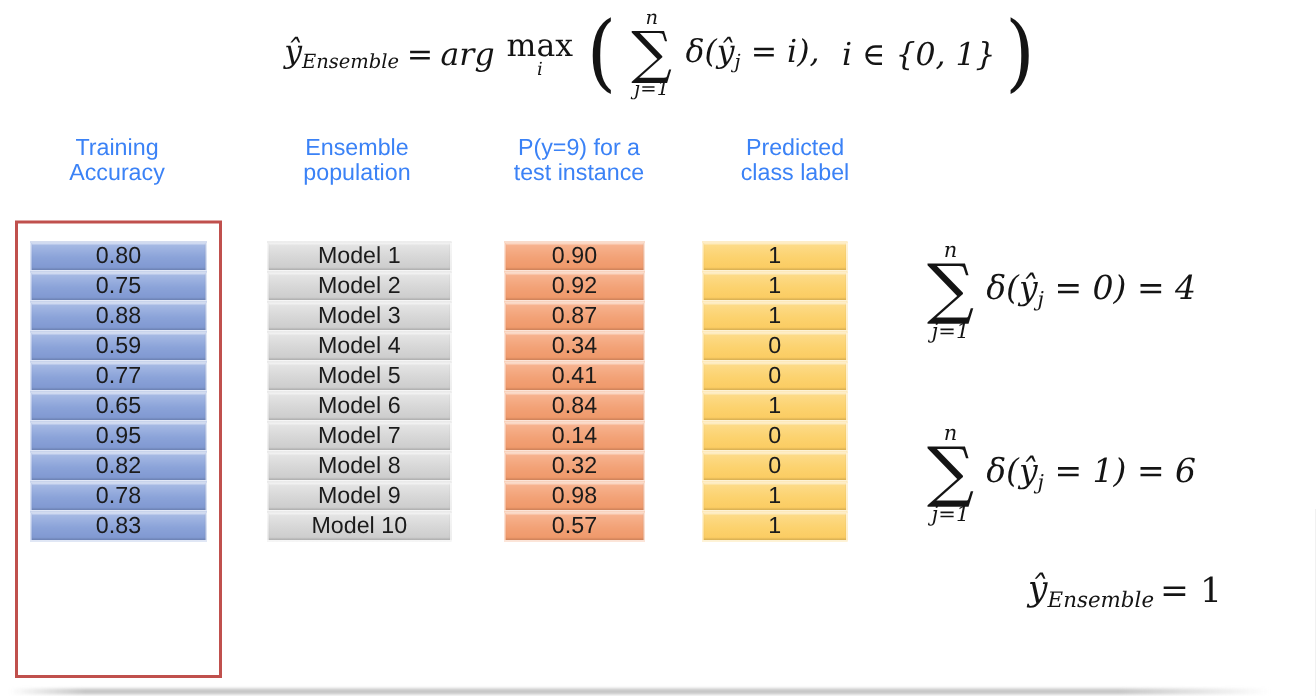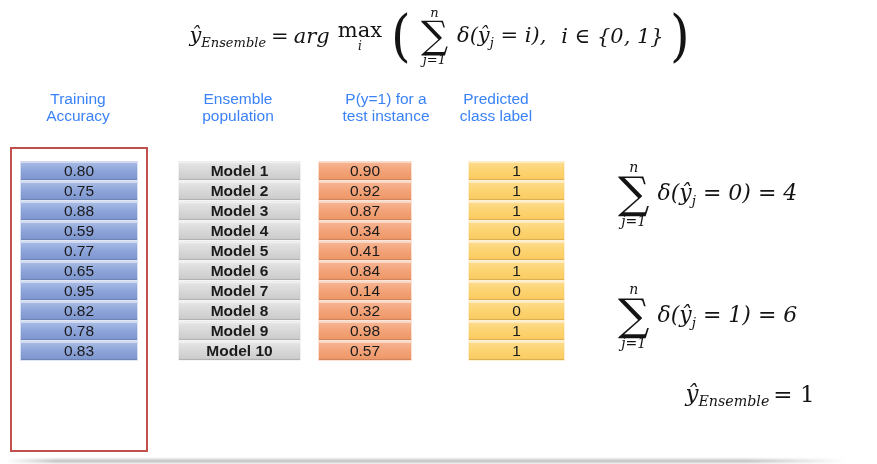--- a/index.html
+++ b/index.html
@@ -31,36 +31,36 @@
   }
   
   .hdr{
     position:absolute;top:90px;height:38px;
     text-align:center;font-size:15.5px;line-height:17px;color:#3b82f6;
   }
   .hdr span{display:block;}
   #hdr-0{left:8px;width:140px;}
   #hdr-1{left:172px;width:132px;}
   #hdr-2{left:325px;width:122px;}
-  #hdr-3{left:438px;width:116px;}
+  #hdr-3{left:472px;width:116px;}
   
   .col{position:absolute;top:161px;display:flex;flex-direction:column;}
   #col-0{left:20px;width:118px;}
   #col-1{left:178px;width:123px;}
-  #col-2{left:318px;width:94px;}
+  #col-2{left:336px;width:94px;}
   #col-3{left:468px;width:97px;}
   .cell{
     box-sizing:border-box;height:20px;
     display:flex;align-items:center;justify-content:center;
     font-size:15.5px;color:#1b1b1b;
     border:1px solid rgba(255,255,255,0.65);
     box-shadow:inset 0 1px 0 rgba(255,255,255,0.45), inset 0 -1px 1px rgba(0,0,0,0.14);
   }
   .cell.blue{background:linear-gradient(180deg,#a9bce5 0%,#8aa2d8 55%,#7e97d0 100%);}
-  .cell.gray{background:linear-gradient(180deg,#e6e6e6 0%,#d6d6d6 55%,#cbcbcb 100%);font-weight:bold;}
+  .cell.gray{background:linear-gradient(180deg,#e6e6e6 0%,#d6d6d6 55%,#cbcbcb 100%);}
   .cell.salmon{background:linear-gradient(180deg,#f7b592 0%,#f2a176 55%,#ee9768 100%);}
   .cell.yellow{background:linear-gradient(180deg,#fddc8c 0%,#fcd26e 55%,#fbcb60 100%);}
   
   .red-frame{
     position:absolute;left:10px;top:147px;width:138px;height:305px;
     border:2px solid #c0504d;box-sizing:border-box;
     background:transparent;
   }
   
   .side-eq{position:absolute;display:flex;align-items:center;font-size:22px;gap:4px;}
@@ -102,21 +102,21 @@
 
   <div class="hdr" id="hdr-0">
     <span>Training</span>
     <span>Accuracy</span>
   </div>
   <div class="hdr" id="hdr-1">
     <span>Ensemble</span>
     <span>population</span>
   </div>
   <div class="hdr" id="hdr-2">
-    <span>P(y=1) for a</span>
+    <span>P(y=9) for a</span>
     <span>test instance</span>
   </div>
   <div class="hdr" id="hdr-3">
     <span>Predicted</span>
     <span>class label</span>
   </div>
 
   <div class="red-frame"></div>
 
   <div class="col" id="col-0">

